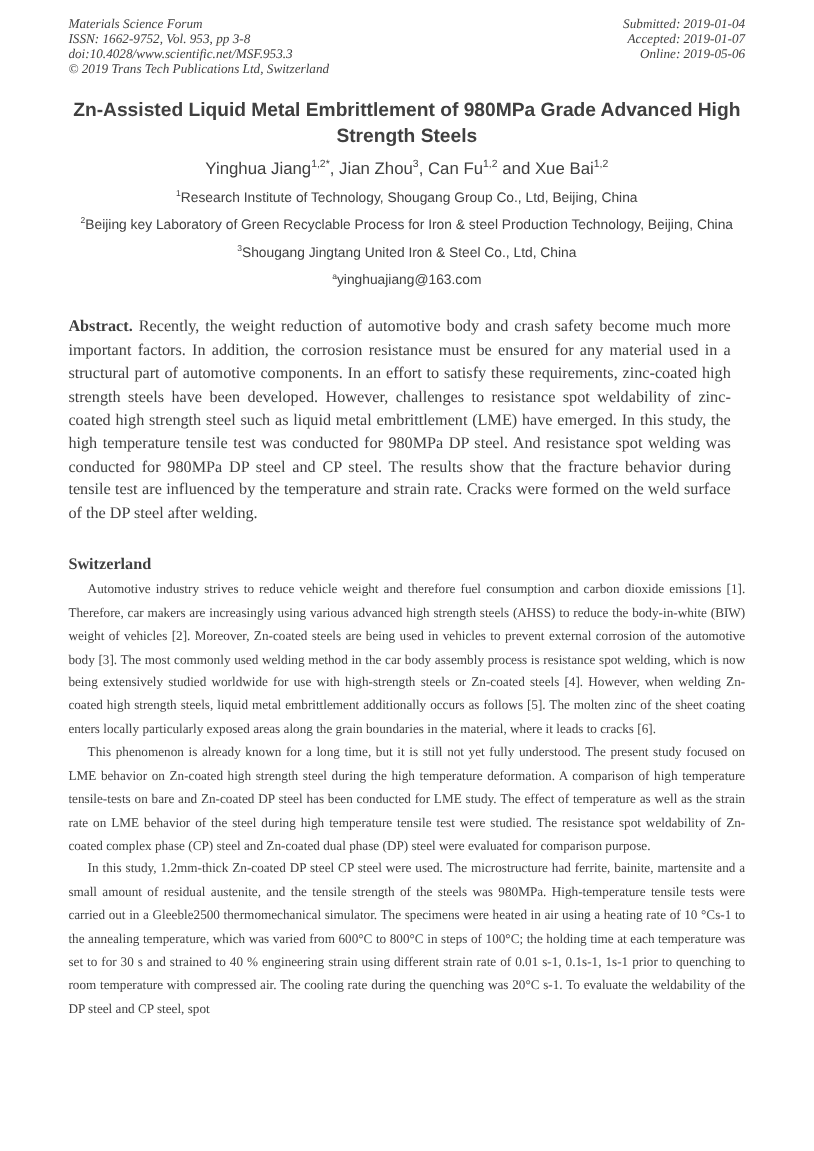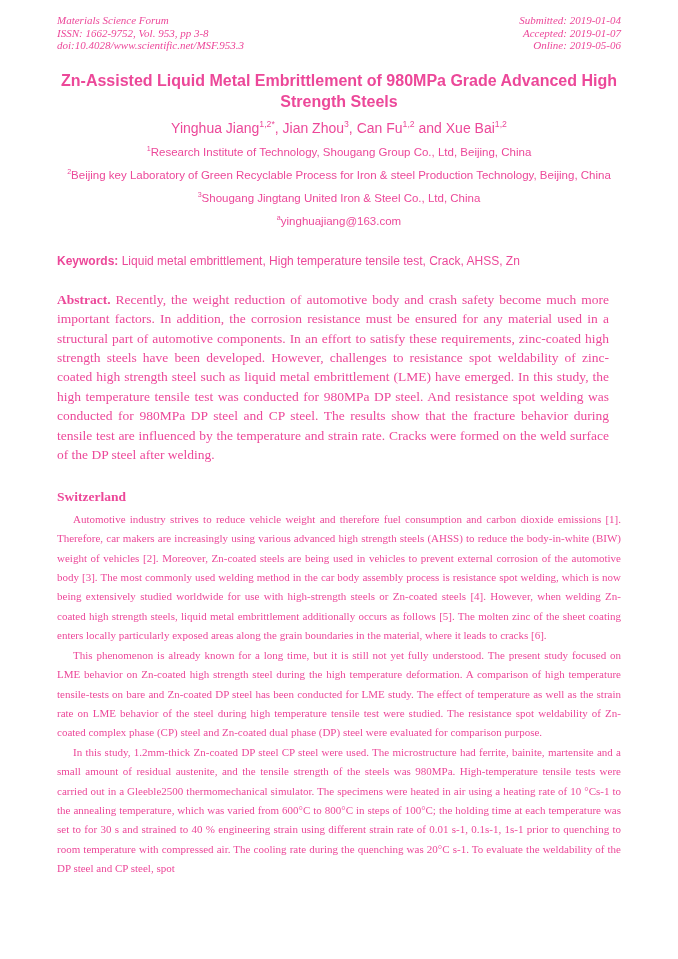--- a/index.html
+++ b/index.html
@@ -7,21 +7,21 @@
     padding: 0;
     background: #ffffff;
   }
   .page {
     position: relative;
     width: 678px;
     height: 959px;
     box-sizing: border-box;
     padding: 14px 57px 0 57px;
     background: #ffffff;
-    color: #ec4899;
+    color: #404040;
     overflow: hidden;
     font-family: "Liberation Serif", serif;
   }
   
   .header {
     display: flex;
     justify-content: space-between;
     font-family: "Liberation Serif", serif;
     font-style: italic;
     font-size: 11px;
@@ -92,42 +92,40 @@
 </head>
 <body>
 
 <div class="page">
 
   <div class="header">
     <div class="header-left">
       <div>Materials Science Forum</div>
       <div>ISSN: 1662-9752, Vol. 953, pp 3-8</div>
       <div>doi:10.4028/www.scientific.net/MSF.953.3</div>
+      <div>© 2019 Trans Tech Publications Ltd, Switzerland</div>
     </div>
     <div class="header-right">
       <div>Submitted: 2019-01-04</div>
       <div>Accepted: 2019-01-07</div>
       <div>Online: 2019-05-06</div>
     </div>
   </div>
 
   <h1 class="title">Zn-Assisted Liquid Metal Embrittlement of 980MPa Grade Advanced High Strength Steels</h1>
 
   <div class="authors"><span>Yinghua Jiang<sup>1,2*</sup></span>, <span>Jian Zhou<sup>3</sup></span>, <span>Can Fu<sup>1,2</sup></span> and <span>Xue Bai<sup>1,2</sup></span></div>
 
   <div id="affiliations">
       <div class="affil"><sup>1</sup>Research Institute of Technology, Shougang Group Co., Ltd, Beijing, China</div>
       <div class="affil"><sup>2</sup>Beijing key Laboratory of Green Recyclable Process for Iron &amp; steel Production Technology, Beijing, China</div>
       <div class="affil"><sup>3</sup>Shougang Jingtang United Iron &amp; Steel Co., Ltd, China</div>
       <div class="affil"><sup>a</sup>yinghuajiang@163.com</div>
     </div>
 
-  <div class="keywords">
-    <b>Keywords:</b><span> Liquid metal embrittlement, High temperature tensile test, Crack, AHSS, Zn</span>
-  </div>
 
   <p class="abstract">
     <b>Abstract.</b><span> Recently, the weight reduction of automotive body and crash safety become much more important factors. In addition, the corrosion resistance must be ensured for any material used in a structural part of automotive components. In an effort to satisfy these requirements, zinc-coated high strength steels have been developed. However, challenges to resistance spot weldability of zinc-coated high strength steel such as liquid metal embrittlement (LME) have emerged. In this study, the high temperature tensile test was conducted for 980MPa DP steel. And resistance spot welding was conducted for 980MPa DP steel and CP steel. The results show that the fracture behavior during tensile test are influenced by the temperature and strain rate. Cracks were formed on the weld surface of the DP steel after welding.</span>
   </p>
 
   <div id="sections">
       <h2 class="section-heading">Switzerland</h2>
       <p class="body-par">Automotive industry strives to reduce vehicle weight and therefore fuel consumption and carbon dioxide emissions [1]. Therefore, car makers are increasingly using various advanced high strength steels (AHSS) to reduce the body-in-white (BIW) weight of vehicles [2]. Moreover, Zn-coated steels are being used in vehicles to prevent external corrosion of the automotive body [3]. The most commonly used welding method in the car body assembly process is resistance spot welding, which is now being extensively studied worldwide for use with high-strength steels or Zn-coated steels [4]. However, when welding Zn-coated high strength steels, liquid metal embrittlement additionally occurs as follows [5]. The molten zinc of the sheet coating enters locally particularly exposed areas along the grain boundaries in the material, where it leads to cracks [6].</p>
       <p class="body-par">This phenomenon is already known for a long time, but it is still not yet fully understood. The present study focused on LME behavior on Zn-coated high strength steel during the high temperature deformation. A comparison of high temperature tensile-tests on bare and Zn-coated DP steel has been conducted for LME study. The effect of temperature as well as the strain rate on LME behavior of the steel during high temperature tensile test were studied. The resistance spot weldability of Zn-coated complex phase (CP) steel and Zn-coated dual phase (DP) steel were evaluated for comparison purpose.</p>
       <p class="body-par">In this study, 1.2mm-thick Zn-coated DP steel CP steel were used. The microstructure had ferrite, bainite, martensite and a small amount of residual austenite, and the tensile strength of the steels was 980MPa. High-temperature tensile tests were carried out in a Gleeble2500 thermomechanical simulator. The specimens were heated in air using a heating rate of 10 °Cs-1 to the annealing temperature, which was varied from 600°C to 800°C in steps of 100°C; the holding time at each temperature was set to for 30 s and strained to 40 % engineering strain using different strain rate of 0.01 s-1, 0.1s-1, 1s-1 prior to quenching to room temperature with compressed air. The cooling rate during the quenching was 20°C s-1. To evaluate the weldability of the DP steel and CP steel, spot</p>

